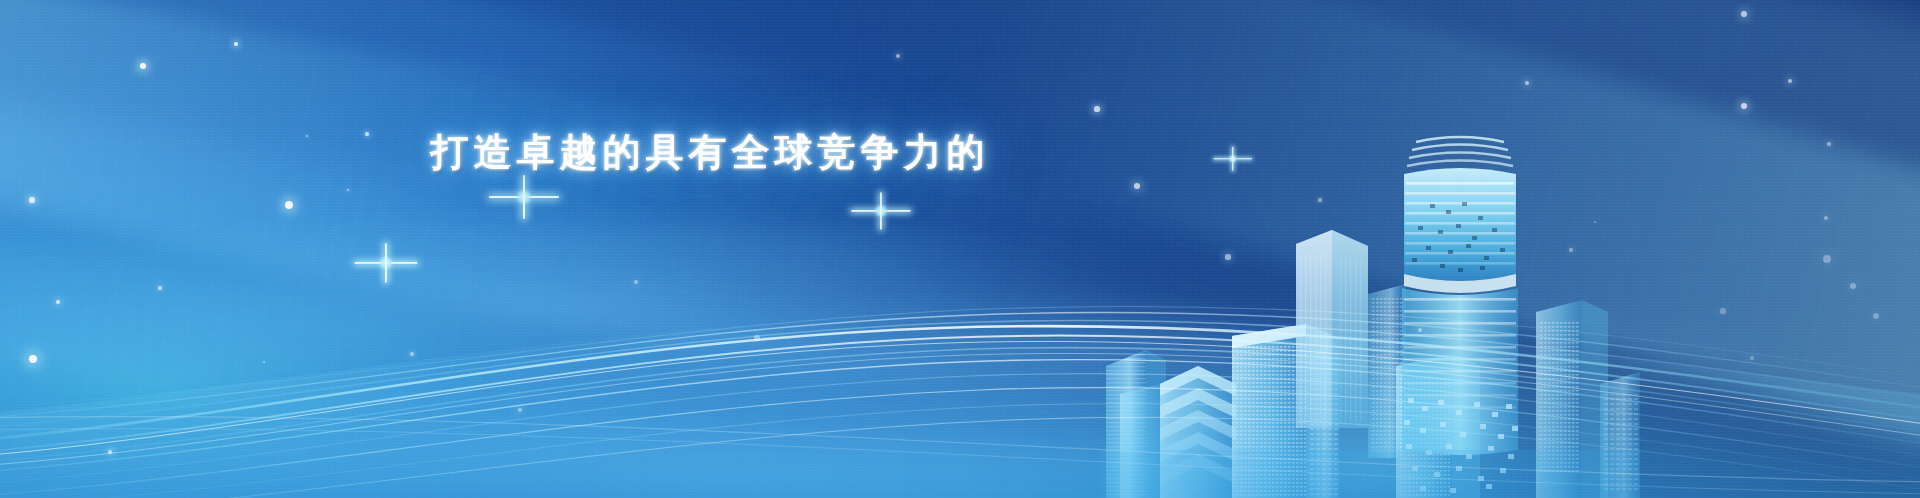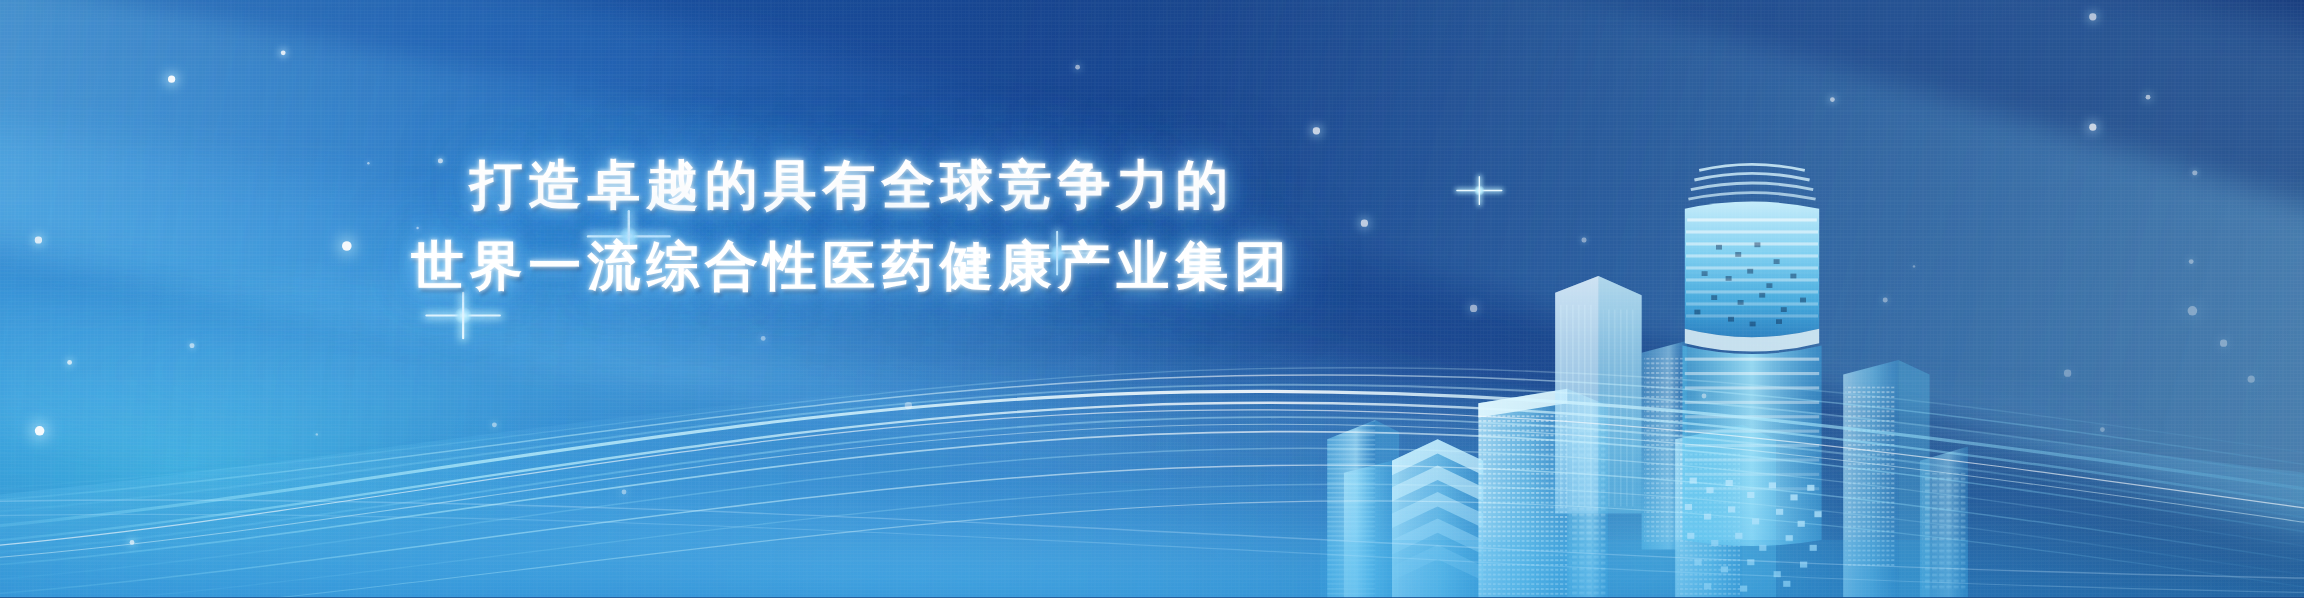--- a/index.html
+++ b/index.html
@@ -76,28 +76,29 @@
 
   
   .dot{position:absolute;border-radius:50%;background:#fff;}
 
   
   #headline{
     position:absolute;left:0;top:124px;width:1420px;text-align:center;
     z-index:30;
   }
   .hl-line{
-    font-size:44px;line-height:62px;font-weight:700;letter-spacing:5px;
+    font-size:38px;line-height:62px;font-weight:700;letter-spacing:5px;
     color:#ffffff;white-space:nowrap;
     text-shadow:
       0 0 4px rgba(255,255,255,.95),
       0 0 14px rgba(160,225,255,.9),
       0 0 32px rgba(90,185,255,.75),
       0 0 60px rgba(60,155,245,.5),
       2px 3px 3px rgba(10,45,100,.55);
+    font-family: Liberation Mono, monospace;
   }
   #hl-line-2{margin-top:6px;}
   .flare{position:absolute;pointer-events:none;}
   .flare::before,.flare::after{content:"";position:absolute;background:#eaf9ff;border-radius:2px;}
   .flare::before{left:50%;top:50%;width:70px;height:2px;transform:translate(-50%,-50%);
     box-shadow:0 0 8px 2px rgba(190,240,255,.95);}
   .flare::after{left:50%;top:50%;width:2px;height:44px;transform:translate(-50%,-50%);
     box-shadow:0 0 8px 2px rgba(190,240,255,.95);}
   .flare i{position:absolute;left:50%;top:50%;width:16px;height:16px;margin:-8px 0 0 -8px;
     border-radius:50%;background:radial-gradient(circle,#ffffff 0%,rgba(180,235,255,.85) 35%,rgba(140,215,255,0) 72%);}
@@ -408,21 +409,20 @@
       <div class="dot" style="left: 1850.2px; top: 283.2px; width: 5.6px; height: 5.6px; opacity: 0.35; box-shadow: rgba(200, 240, 255, 0.28) 0px 0px 8.4px 2.24px;"></div>
       <div class="dot" style="left: 1720.4px; top: 308.4px; width: 5.2px; height: 5.2px; opacity: 0.3; box-shadow: rgba(200, 240, 255, 0.24) 0px 0px 7.8px 2.08px;"></div>
       <div class="dot" style="left: 1872.6px; top: 312.6px; width: 6.8px; height: 6.8px; opacity: 0.3; box-shadow: rgba(200, 240, 255, 0.24) 0px 0px 10.2px 2.72px;"></div>
       <div class="dot" style="left: 1749.6px; top: 355.6px; width: 4.8px; height: 4.8px; opacity: 0.3; box-shadow: rgba(200, 240, 255, 0.24) 0px 0px 7.2px 1.92px;"></div>
       <div class="dot" style="left: 1569.2px; top: 248.2px; width: 3.6px; height: 3.6px; opacity: 0.4; box-shadow: rgba(200, 240, 255, 0.32) 0px 0px 5.4px 1.44px;"></div>
       <div class="dot" style="left: 1593.6px; top: 220.6px; width: 2.8px; height: 2.8px; opacity: 0.35; box-shadow: rgba(200, 240, 255, 0.28) 0px 0px 4.2px 1.12px;"></div>
     </div>
 
   <div id="headline">
     <div class="hl-line" id="hl-line-1">打造卓越的具有全球竞争力的</div>
-    <div class="hl-line" id="hl-line-2">世界一流综合性医药健康产业集团</div>
   </div>
 
   <div class="layer" id="flares">
       <div class="flare" style="left: 523px; top: 196px; width: 1px; height: 1px; transform: scale(1);">
         <i></i>
       </div>
       <div class="flare" style="left: 880px; top: 210px; width: 1px; height: 1px; transform: scale(0.85);">
         <i></i>
       </div>
       <div class="flare" style="left: 385px; top: 262px; width: 1px; height: 1px; transform: scale(0.9);">

